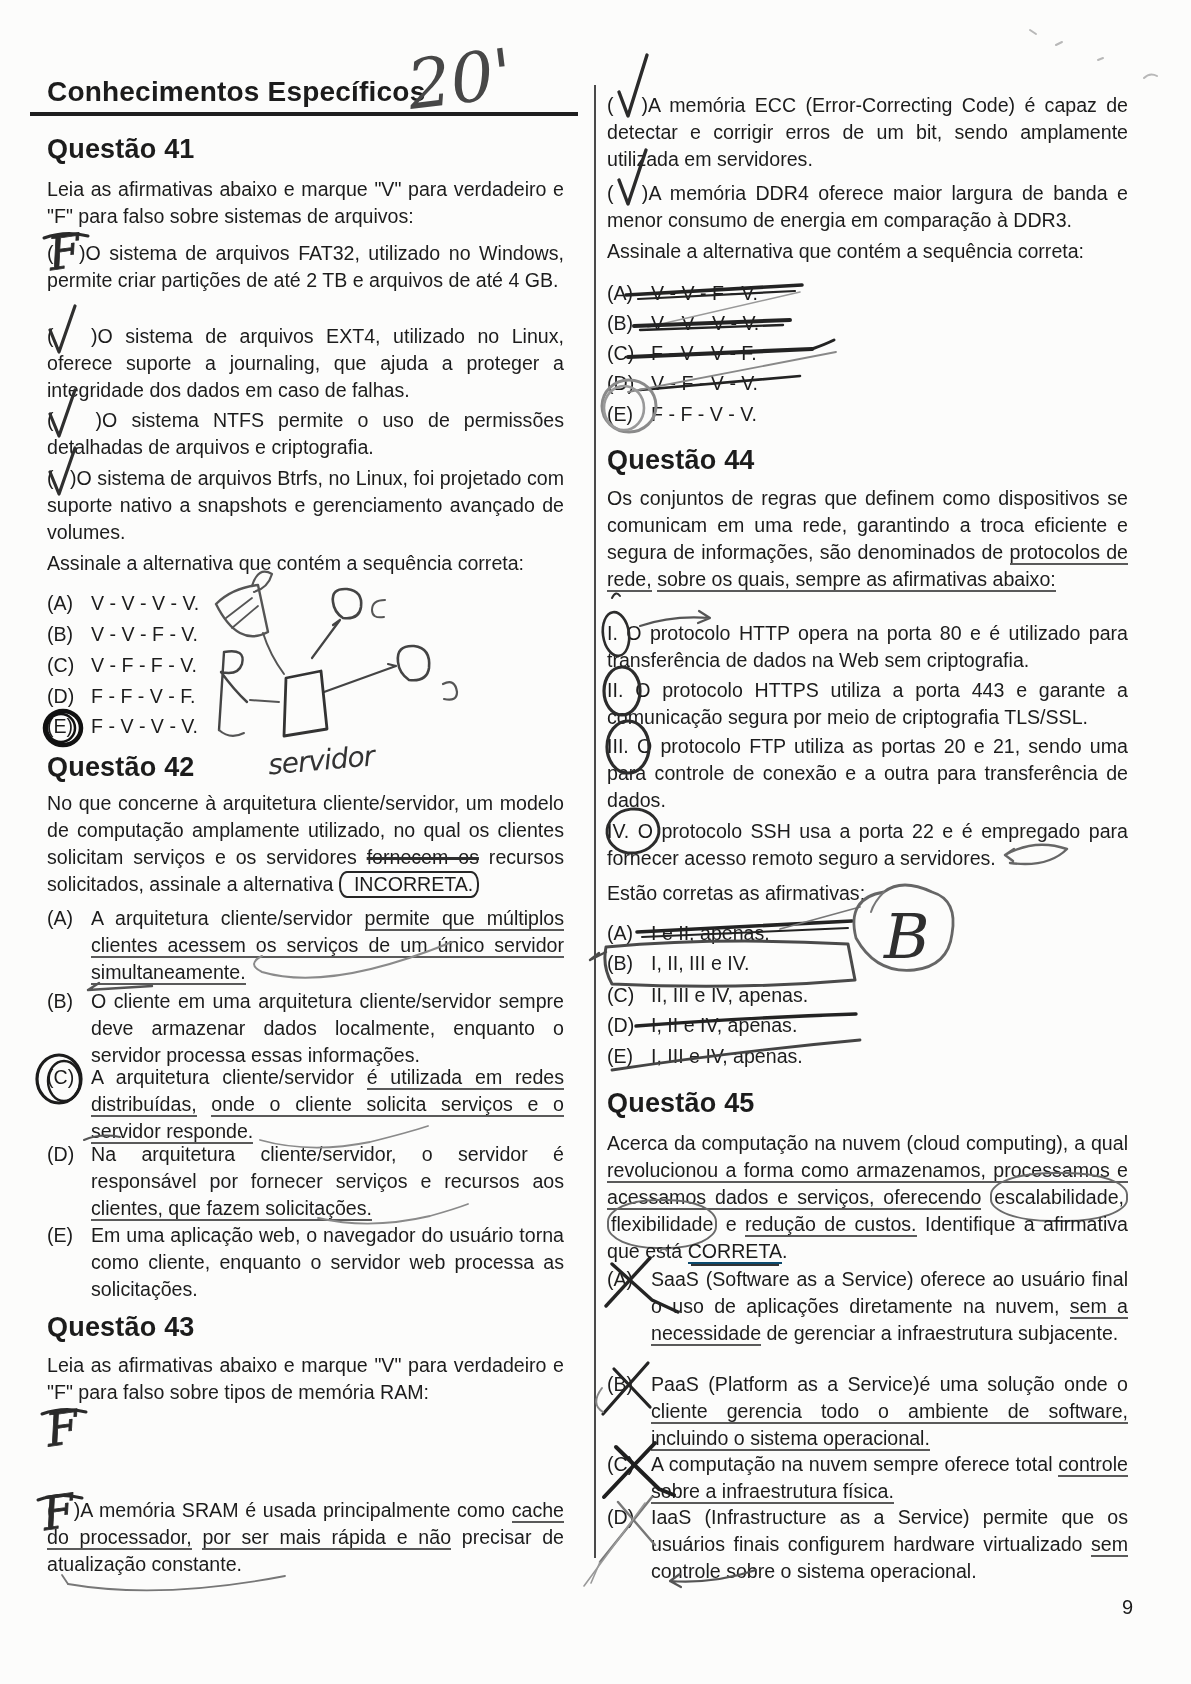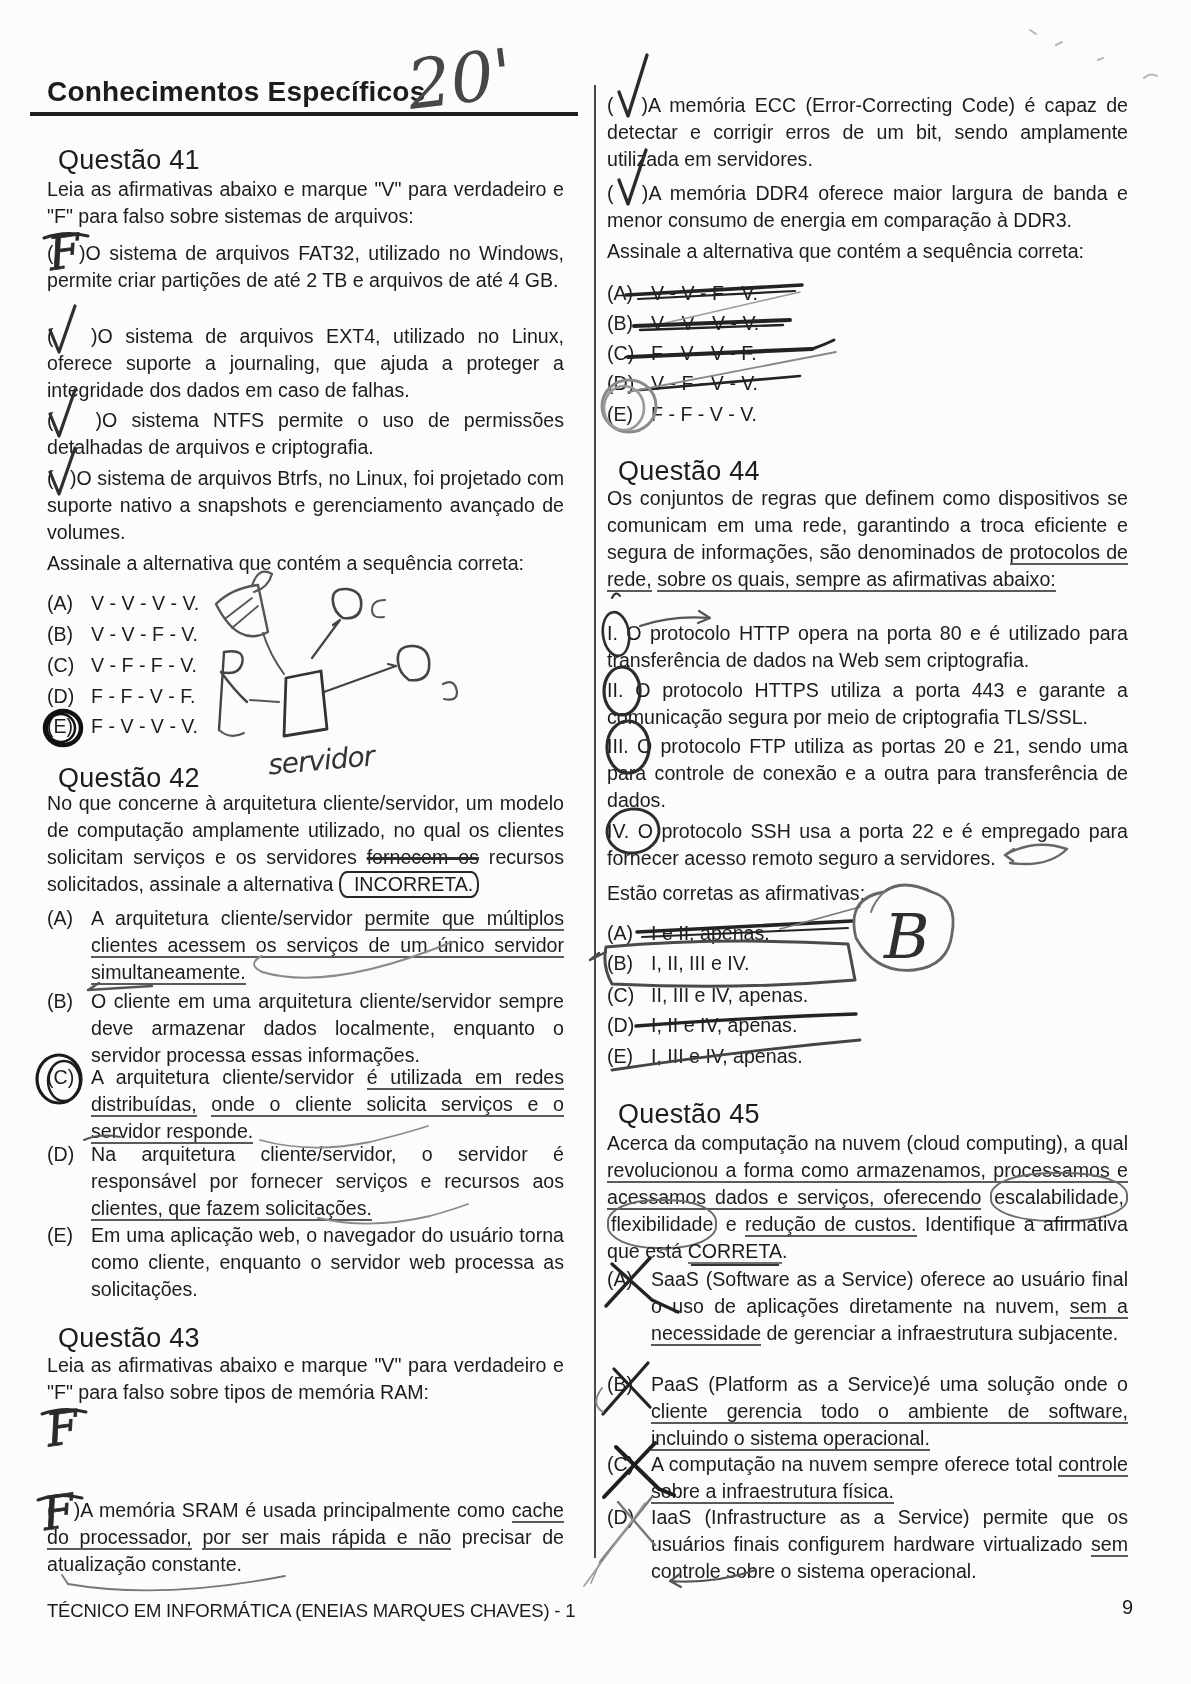--- a/index.html
+++ b/index.html
@@ -3,31 +3,31 @@
 <meta charset="utf-8">
 <style>
   html,body{margin:0;padding:0;background:#e8e8e8;}
   .page{position:relative;width:1191px;height:1684px;background:#fcfcfb;
     font-family:"Liberation Sans",sans-serif;color:#1c1c1c;overflow:hidden;margin:0 auto;}
   .col{position:absolute;top:0;height:1684px;}
   .col-left{left:47px;width:517px;}
   .col-right{left:607px;width:521px;}
   .abs{position:absolute;left:0;right:0;}
   .para{font-size:19.6px;line-height:27px;text-align:justify;margin:0;}
-  .qtitle{font-size:27px;font-weight:normal;margin:11px;letter-spacing:.2px;}
+  .qtitle{font-size:27px;font-weight:bold;margin:0;letter-spacing:.2px;}
   .header-title{font-size:28px;font-weight:bold;margin:0;letter-spacing:.2px;}
   .hr-bar{position:absolute;left:30px;top:112px;width:548px;height:4px;background:#1f1f1f;}
   .divider{position:absolute;left:594px;top:85px;width:2px;height:1473px;background:#4a4a4a;}
   .optrow{display:flex;font-size:19.6px;line-height:27px;}
   .opt-k{flex:0 0 44px;}
   .opt-t{flex:1;text-align:justify;}
   .hstrike{text-decoration:line-through;text-decoration-thickness:2.5px;text-decoration-color:#2e2e2e;}
   .hbox{border:2.5px solid #262626;border-radius:8px/12px;padding:0 4px 1px 13px;}
   .hu{border-bottom:2px solid #5a5a5a;}
-  .hu2{border-bottom:2px solid #737373;box-shadow:0 5px 0 -3px #333;}
+  .hu2{border-bottom:2px solid #0c4a6e;box-shadow:0 5px 0 -3px #333;}
   .hcirc{border:2px solid #6a6a6a;border-radius:45%;padding:12px 2px;}
   .footer-left{position:absolute;left:47px;top:1600px;font-size:18.5px;letter-spacing:-0.2px;}
   .page-num{position:absolute;left:1122px;top:1596px;font-size:20px;}
   svg.overlay{position:absolute;left:0;top:0;pointer-events:none;}
 </style>
 </head>
 <body>
 
 <div class="page">
 
@@ -163,21 +163,20 @@
         <span class="opt-t"><span>A computação na nuvem sempre oferece total </span><span class="hu">controle sobre a infraestrutura física.</span></span>
       </div>
     <div class="optrow abs" style="top:1504px">
         <span class="opt-k">(D)</span>
         <span class="opt-t"><span>IaaS (Infrastructure as a Service) permite que os usuários finais configurem hardware virtualizado </span><span class="hu">sem</span><span> controle sobre o sistema operacional.</span></span>
       </div>
   </div>
 
   <div class="hr-bar"></div>
   <div class="divider"></div>
-  <div class="footer-left">TÉCNICO EM INFORMÁTICA (ENEIAS MARQUES CHAVES) - 1</div>
   <div class="page-num">9</div>
 
   <svg class="overlay" width="1191" height="1684" viewBox="0 0 1191 1684">
     <g fill="none" stroke-linecap="round" stroke-linejoin="round">
 
       <g>
         <text x="408" y="104" font-size="68" font-style="italic" font-family="DejaVu Serif, serif" fill="#474747" transform="rotate(-7 450 85)">20'</text>
       </g>
 
       <g stroke="#b8b8b8" stroke-width="2">

